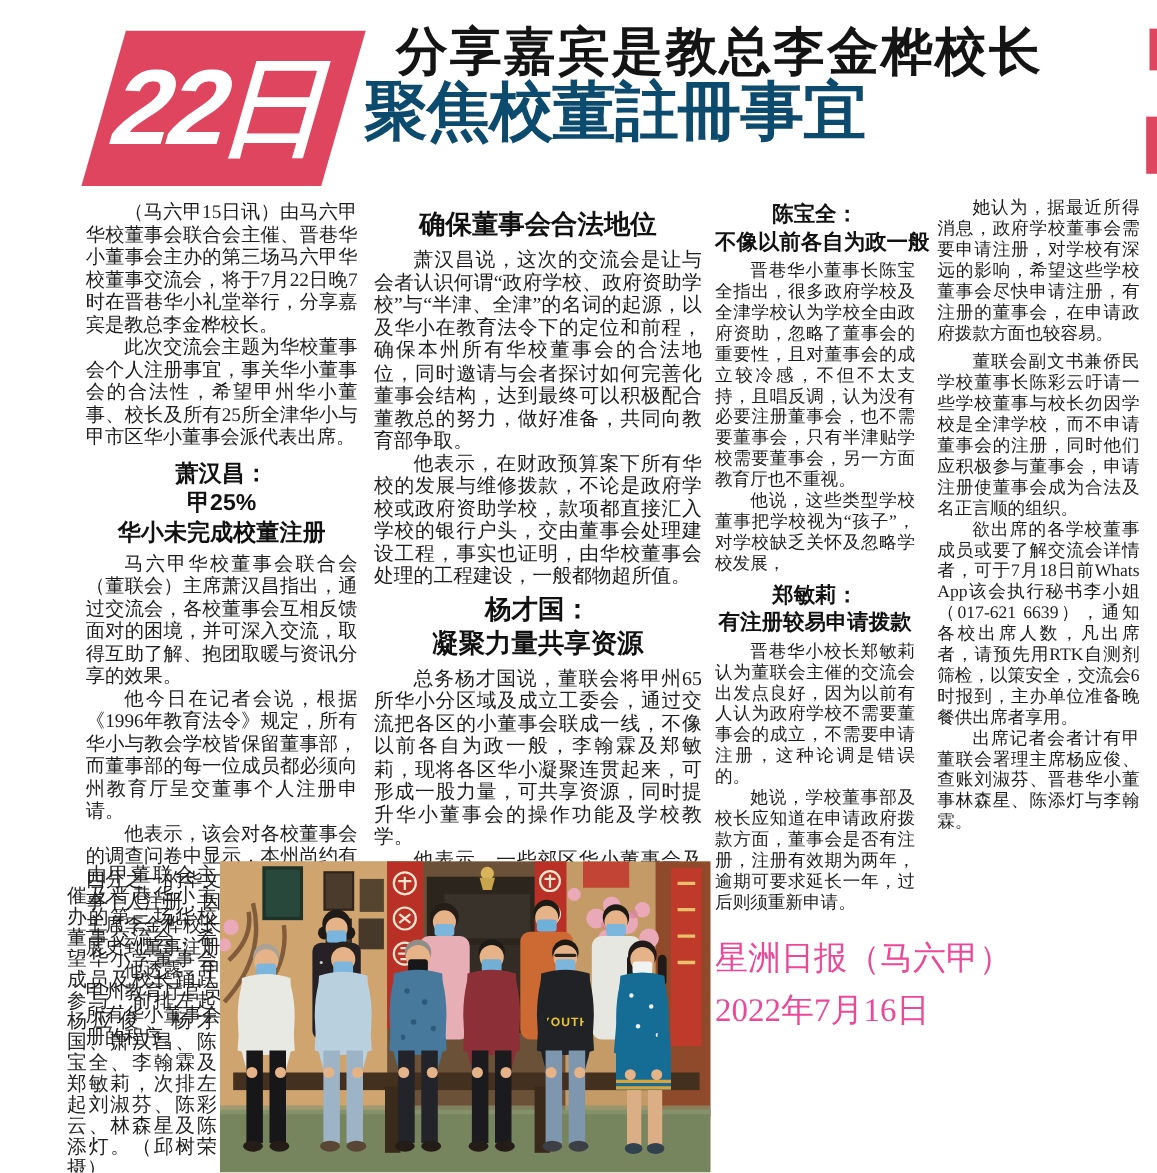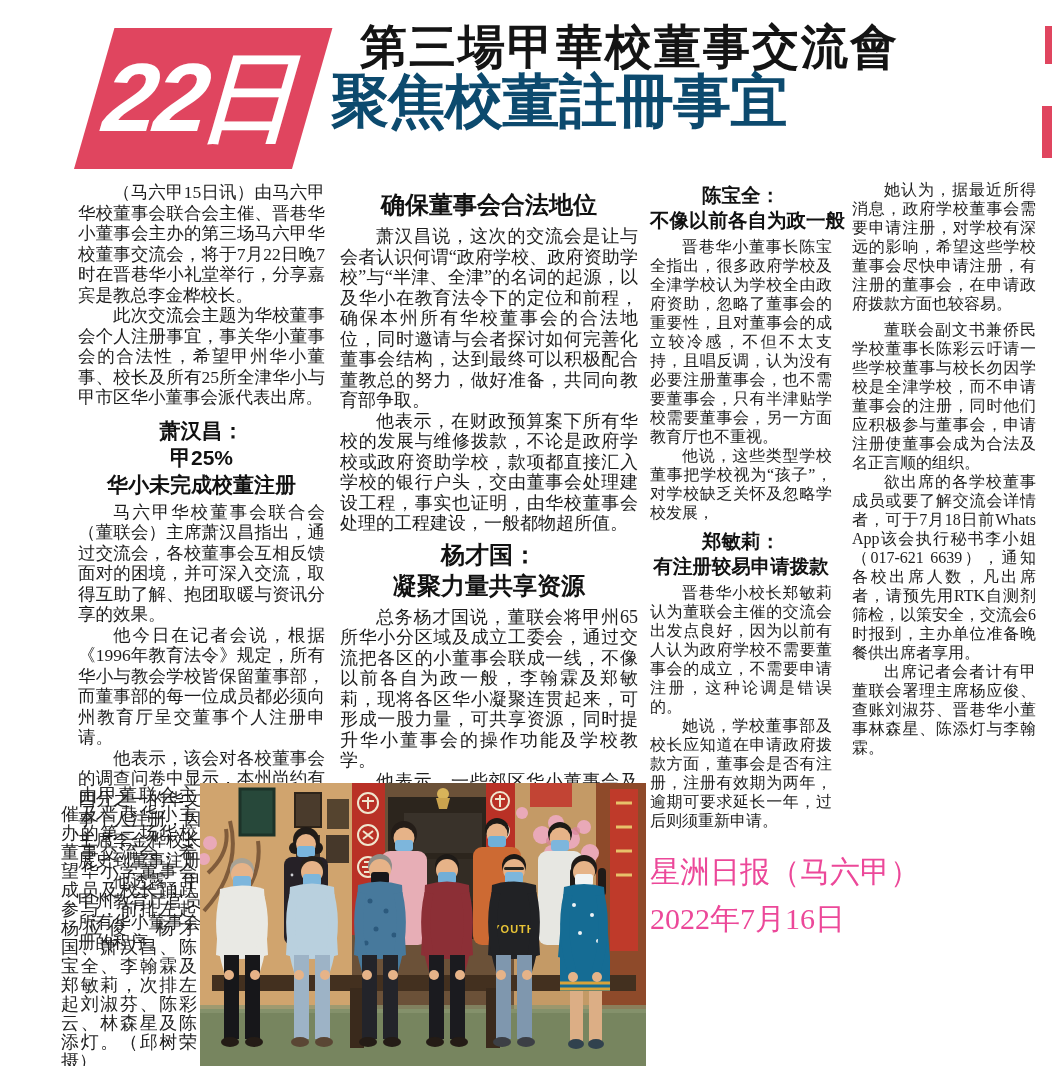--- a/index.html
+++ b/index.html
@@ -65,21 +65,21 @@
     font-size:30px;line-height:47px;color:#ec4899;font-weight:500;white-space:nowrap;
   }
   .source span{display:block;}
 </style>
 </head>
 <body>
 
 <div class="badge">
   <span>22日</span>
 </div>
-<div class="kicker">第三場甲華校董事交流會</div>
+<div class="kicker">分享嘉宾是教总李金桦校长</div>
 <div class="headline">聚焦校董註冊事宜</div>
 <div class="edge-frag frag1"></div>
 <div class="edge-frag frag2"></div>
 
 <div class="col col1">
     <p>（马六甲15日讯）由马六甲华校董事会联合会主催、晋巷华小董事会主办的第三场马六甲华校董事交流会，将于7月22日晚7时在晋巷华小礼堂举行，分享嘉宾是教总李金桦校长。</p>
     <p>此次交流会主题为华校董事会个人注册事宜，事关华小董事会的合法性，希望甲州华小董事、校长及所有25所全津华小与甲市区华小董事会派代表出席。</p>
     <div class="h">
       <span>萧汉昌：</span>
       <span>甲25%华小未完成校董注册</span>

